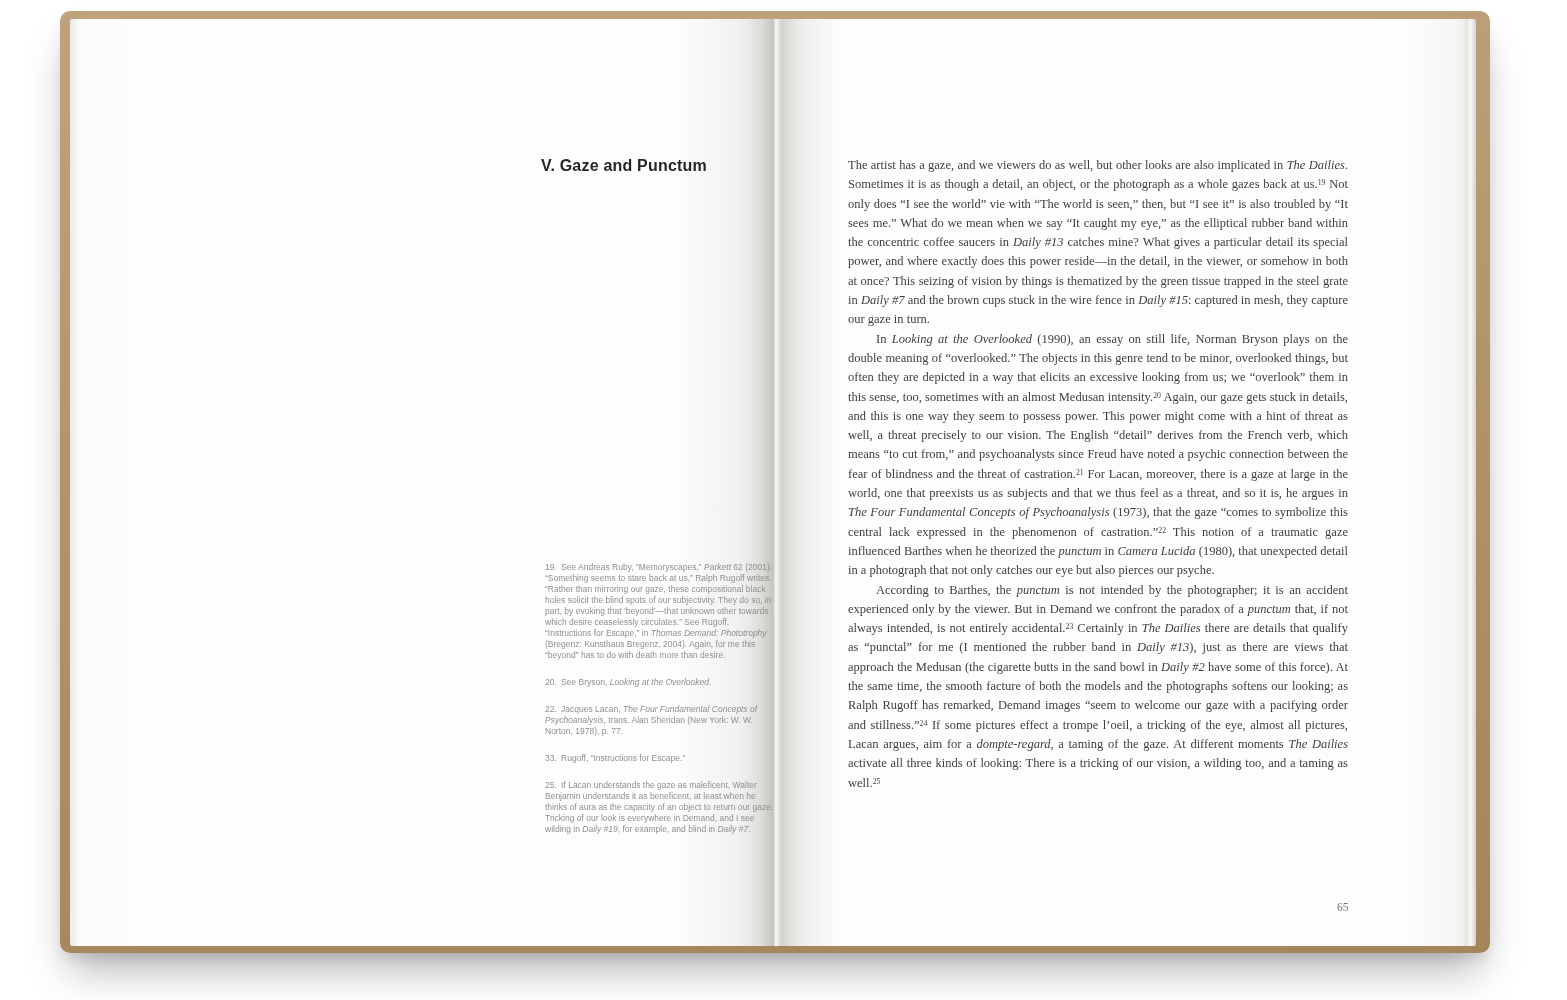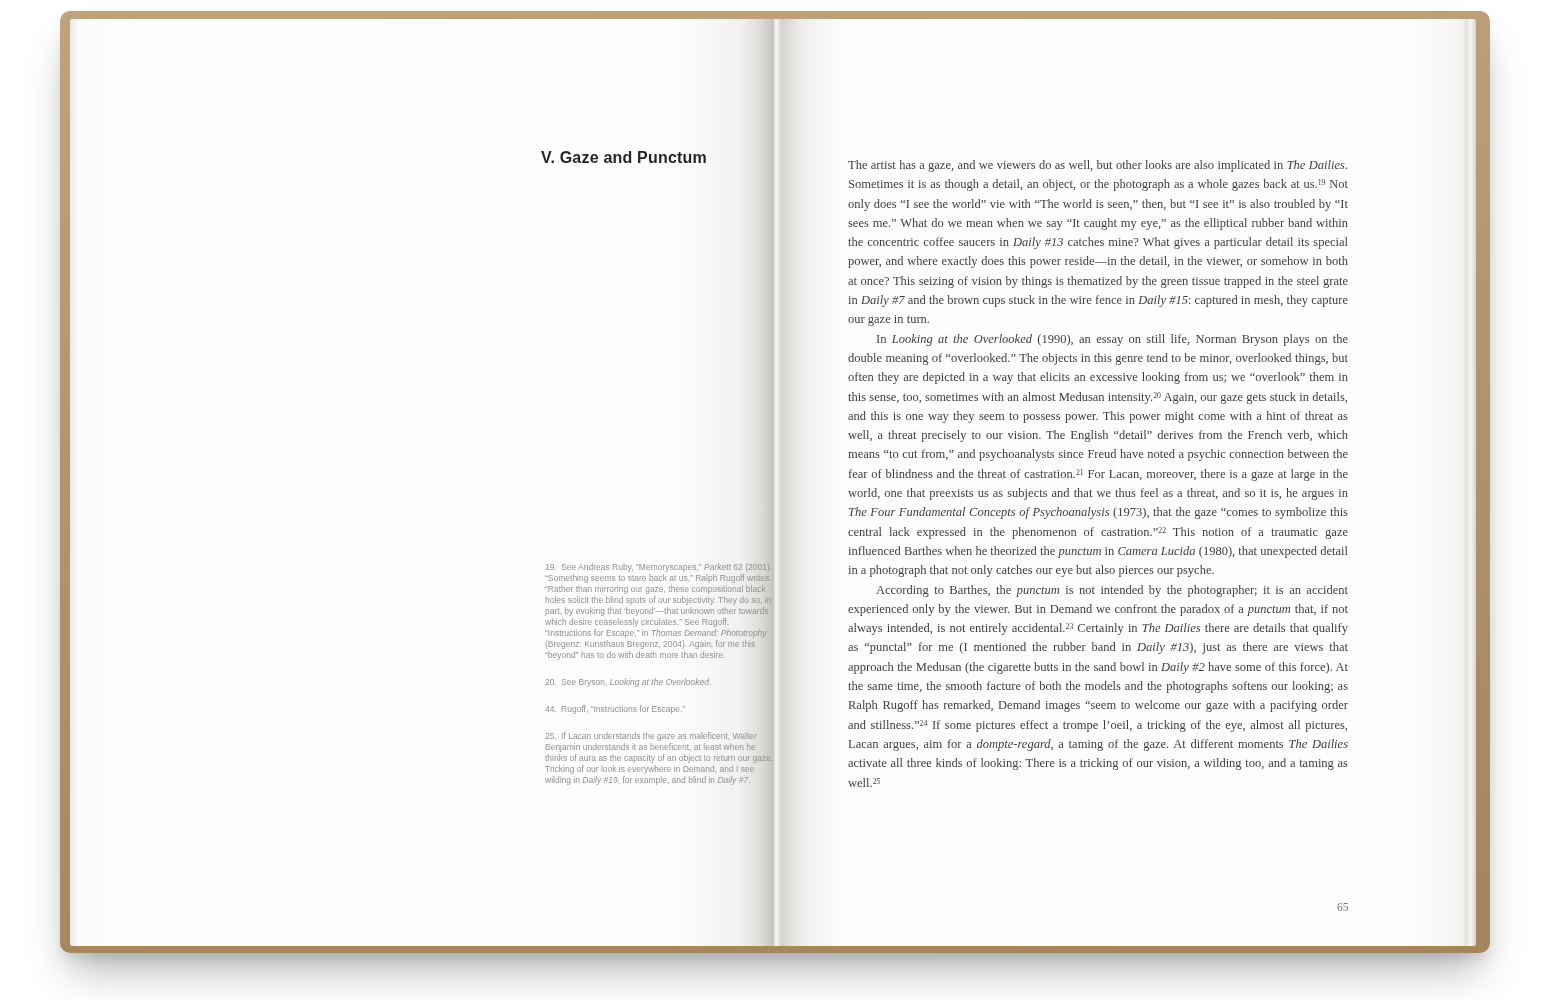--- a/index.html
+++ b/index.html
@@ -91,21 +91,21 @@
     pointer-events: none;
     background: linear-gradient(to left,
       rgba(0,0,0,0.00) 0%, rgba(0,0,0,0.03) 50%, rgba(0,0,0,0.07) 100%);
   }
 
   
 
   .heading {
     position: absolute;
     left: 481px;
-    top: 138px;
+    top: 146px;
     margin: 0;
     font-family: "Liberation Sans", sans-serif;
     font-weight: 700;
     font-size: 16px;
     line-height: 1.1;
     letter-spacing: 0.2px;
     color: var(--heading-text, #262626);
   }
 
   .footnotes {
@@ -168,21 +168,22 @@
         <div class="fore-edge-right"></div>
       </div>
       <div class="spine-shading"></div>
     </div>
 
     <h2 class="heading">V. Gaze and Punctum</h2>
 
     <div class="footnotes">
       <p class="footnote"><span>19. See Andreas Ruby, “Memoryscapes,” </span><i>Parkett</i><span> 62 (2001). “Something seems to stare back at us,” Ralph Rugoff writes. “Rather than mirroring our gaze, these compositional black holes solicit the blind spots of our subjectivity. They do so, in part, by evoking that ‘beyond’—that unknown other towards which desire ceaselessly circulates.” See Rugoff, “Instructions for Escape,” in </span><i>Thomas Demand: Phototrophy</i><span> (Bregenz: Kunsthaus Bregenz, 2004). Again, for me this “beyond” has to do with death more than desire.</span></p>
       <p class="footnote"><span>20. See Bryson, </span><i>Looking at the Overlooked</i><span>.</span></p>
-      <p class="footnote"><span>44. Rugoff, “Instructions for Escape.”</span></p>
+      <p class="footnote"><span>22. Jacques Lacan, </span><i>The Four Fundamental Concepts of Psychoanalysis</i><span>, trans. Alan Sheridan (New York: W. W. Norton, 1978), p. 77.</span></p>
+      <p class="footnote"><span>33. Rugoff, “Instructions for Escape.”</span></p>
       <p class="footnote"><span>25. If Lacan understands the gaze as maleficent, Walter Benjamin understands it as beneficent, at least when he thinks of aura as the capacity of an object to return our gaze. Tricking of our look is everywhere in Demand, and I see wilding in </span><i>Daily #19</i><span>, for example, and blind in </span><i>Daily #7</i><span>.</span></p>
     </div>
 
     <div class="body-text">
       <p class="para"><span>The artist has a gaze, and we viewers do as well, but other looks are also implicated in </span><i>The Dailies</i><span>. Sometimes it is as though a detail, an object, or the photograph as a whole gazes back at us.</span><sup>19</sup><span> Not only does “I see the world” vie with “The world is seen,” then, but “I see it” is also troubled by “It sees me.” What do we mean when we say “It caught my eye,” as the elliptical rubber band within the concentric coffee saucers in </span><i>Daily #13</i><span> catches mine? What gives a particular detail its special power, and where exactly does this power reside—in the detail, in the viewer, or somehow in both at once? This seizing of vision by things is thematized by the green tissue trapped in the steel grate in </span><i>Daily #7</i><span> and the brown cups stuck in the wire fence in </span><i>Daily #15</i><span>: captured in mesh, they capture our gaze in turn.</span></p>
       <p class="para indent"><span>In </span><i>Looking at the Overlooked</i><span> (1990), an essay on still life, Norman Bryson plays on the double meaning of “overlooked.” The objects in this genre tend to be minor, overlooked things, but often they are depicted in a way that elicits an excessive looking from us; we “overlook” them in this sense, too, sometimes with an almost Medusan intensity.</span><sup>20</sup><span> Again, our gaze gets stuck in details, and this is one way they seem to possess power. This power might come with a hint of threat as well, a threat precisely to our vision. The English “detail” derives from the French verb, which means “to cut from,” and psychoanalysts since Freud have noted a psychic connection between the fear of blindness and the threat of castration.</span><sup>21</sup><span> For Lacan, moreover, there is a gaze at large in the world, one that preexists us as subjects and that we thus feel as a threat, and so it is, he argues in </span><i>The Four Fundamental Concepts of Psychoanalysis</i><span> (1973), that the gaze “comes to symbolize this central lack expressed in the phenomenon of castration.”</span><sup>22</sup><span> This notion of a traumatic gaze influenced Barthes when he theorized the </span><i>punctum</i><span> in </span><i>Camera Lucida</i><span> (1980), that unexpected detail in a photograph that not only catches our eye but also pierces our psyche.</span></p>
       <p class="para indent"><span>According to Barthes, the </span><i>punctum</i><span> is not intended by the photographer; it is an accident experienced only by the viewer. But in Demand we confront the paradox of a </span><i>punctum</i><span> that, if not always intended, is not entirely accidental.</span><sup>23</sup><span> Certainly in </span><i>The Dailies</i><span> there are details that qualify as “punctal” for me (I mentioned the rubber band in </span><i>Daily #13</i><span>), just as there are views that approach the Medusan (the cigarette butts in the sand bowl in </span><i>Daily #2</i><span> have some of this force). At the same time, the smooth facture of both the models and the photographs softens our looking; as Ralph Rugoff has remarked, Demand images “seem to welcome our gaze with a pacifying order and stillness.”</span><sup>24</sup><span> If some pictures effect a trompe l’oeil, a tricking of the eye, almost all pictures, Lacan argues, aim for a </span><i>dompte-regard</i><span>, a taming of the gaze. At different moments </span><i>The Dailies</i><span> activate all three kinds of looking: There is a tricking of our vision, a wilding too, and a taming as well.</span><sup>25</sup></p>
     </div>
 
     <div class="page-number">65</div>

